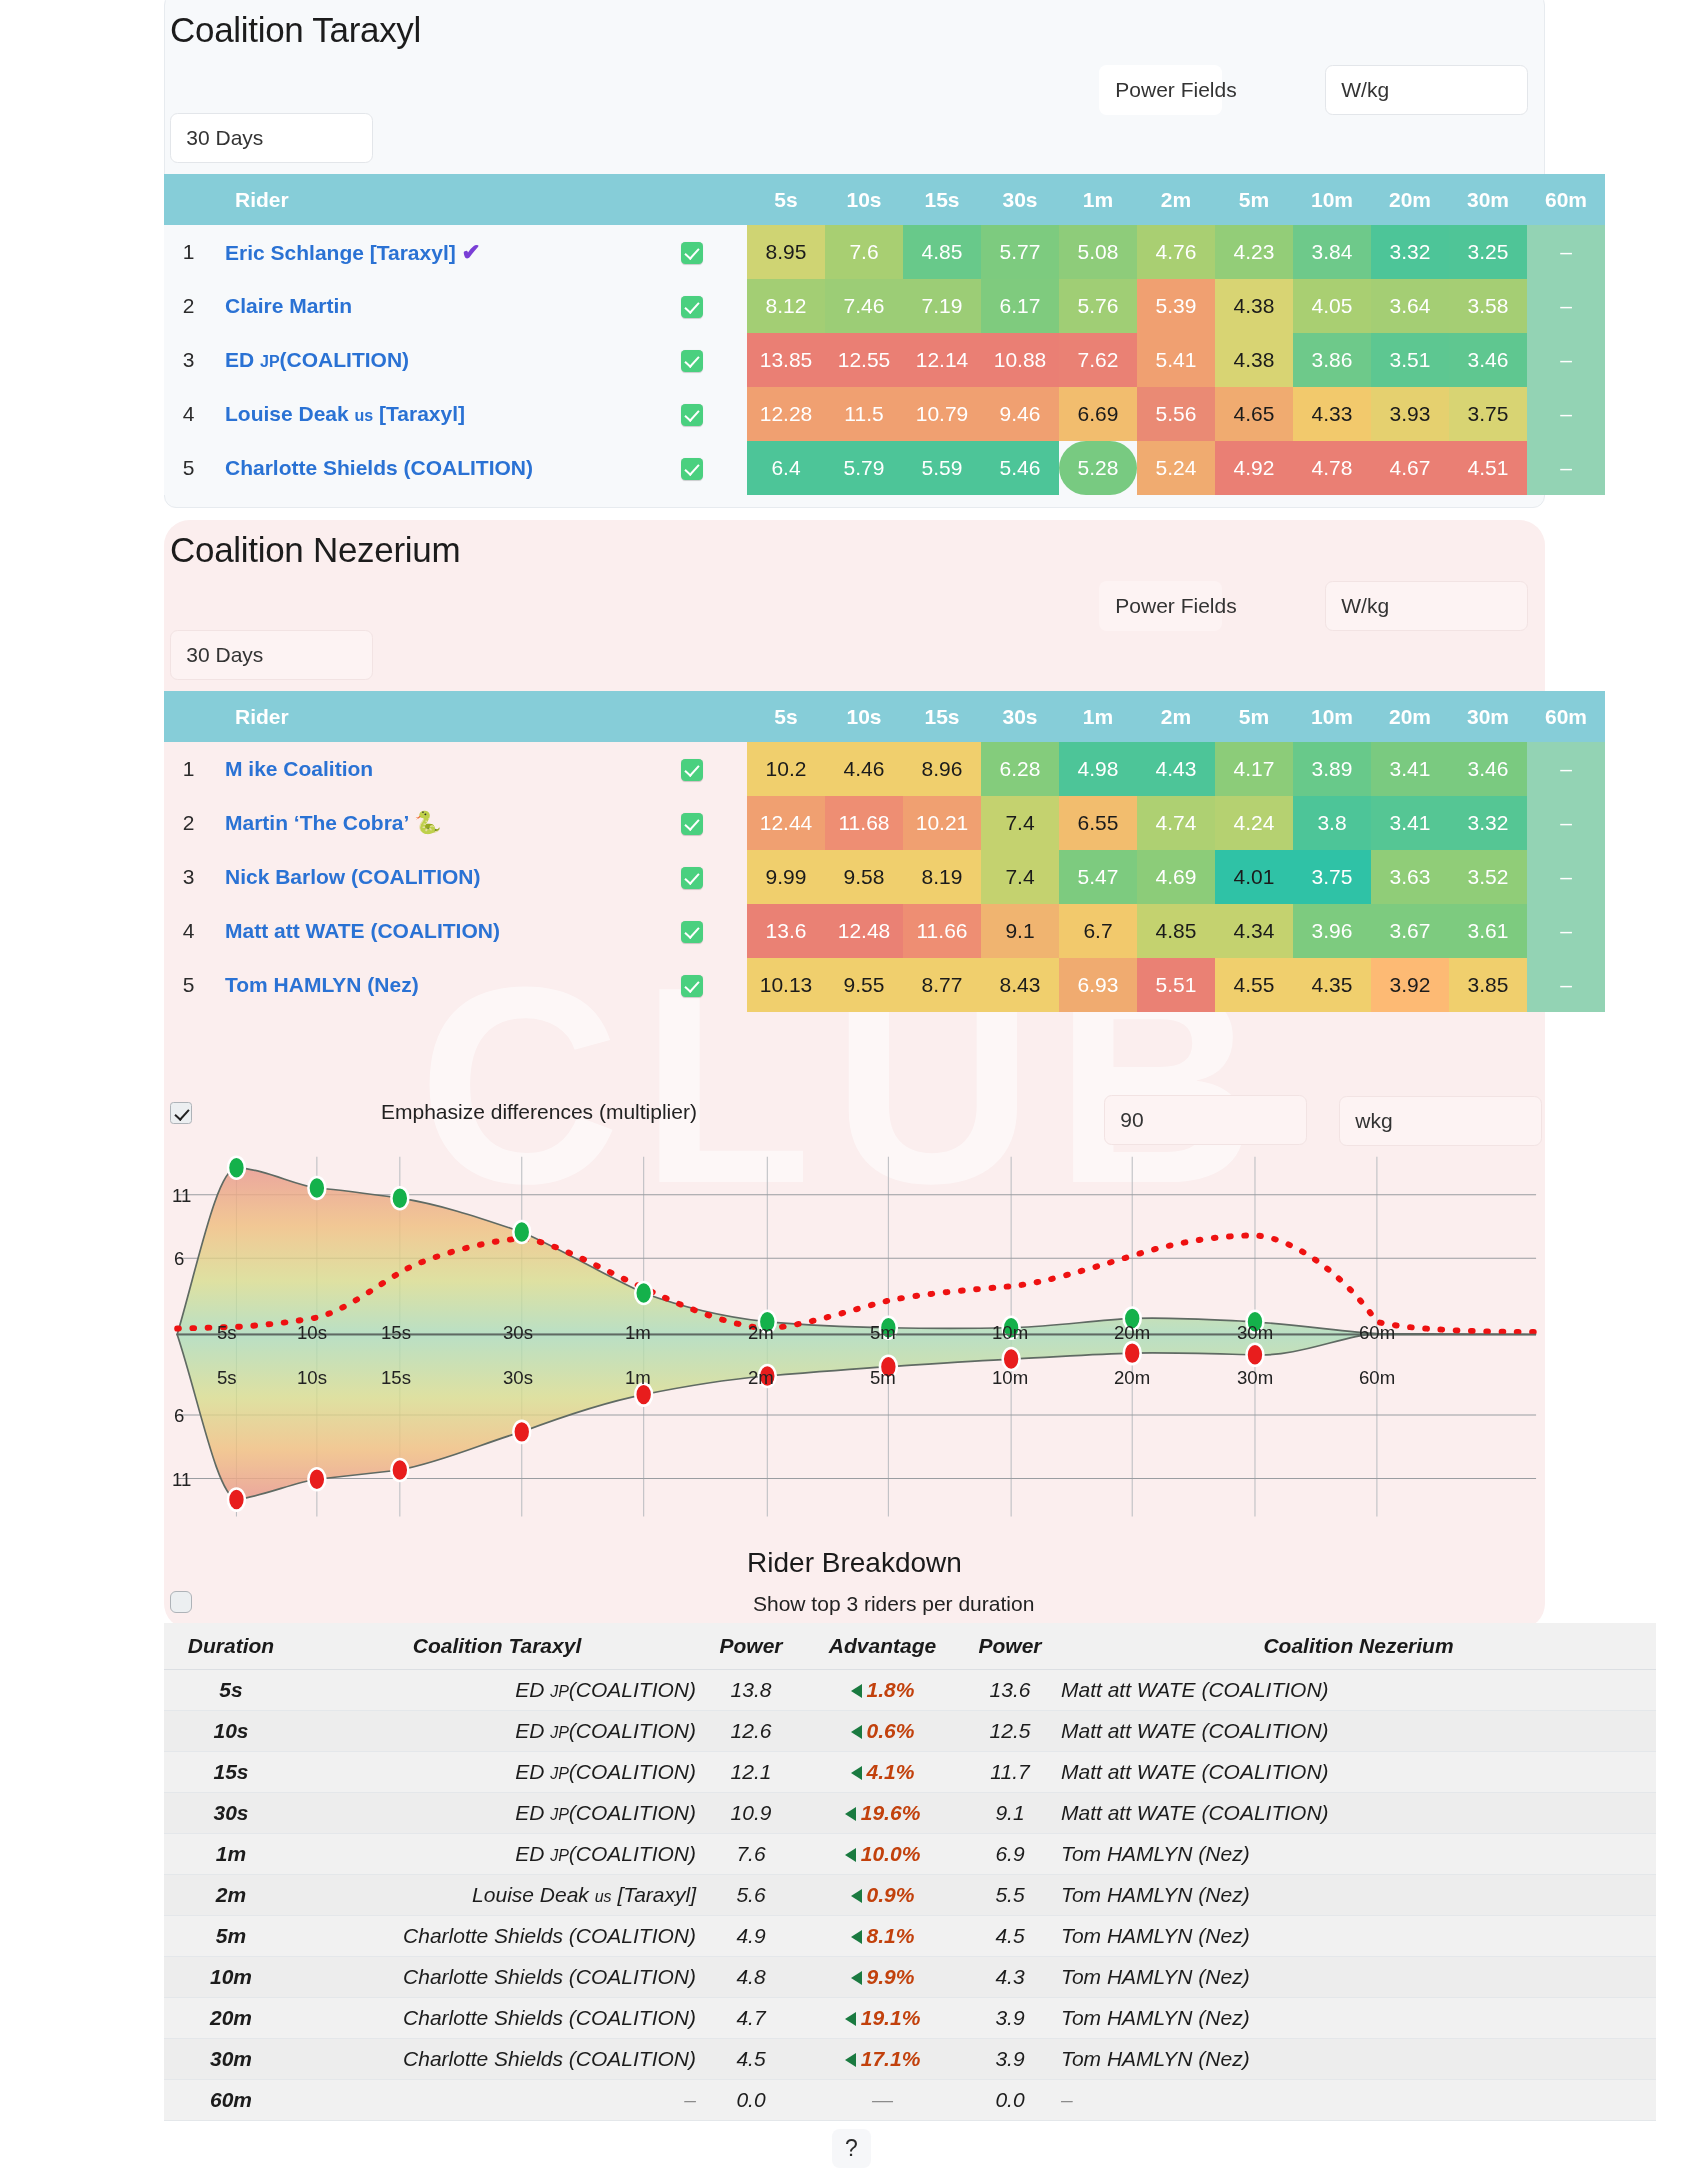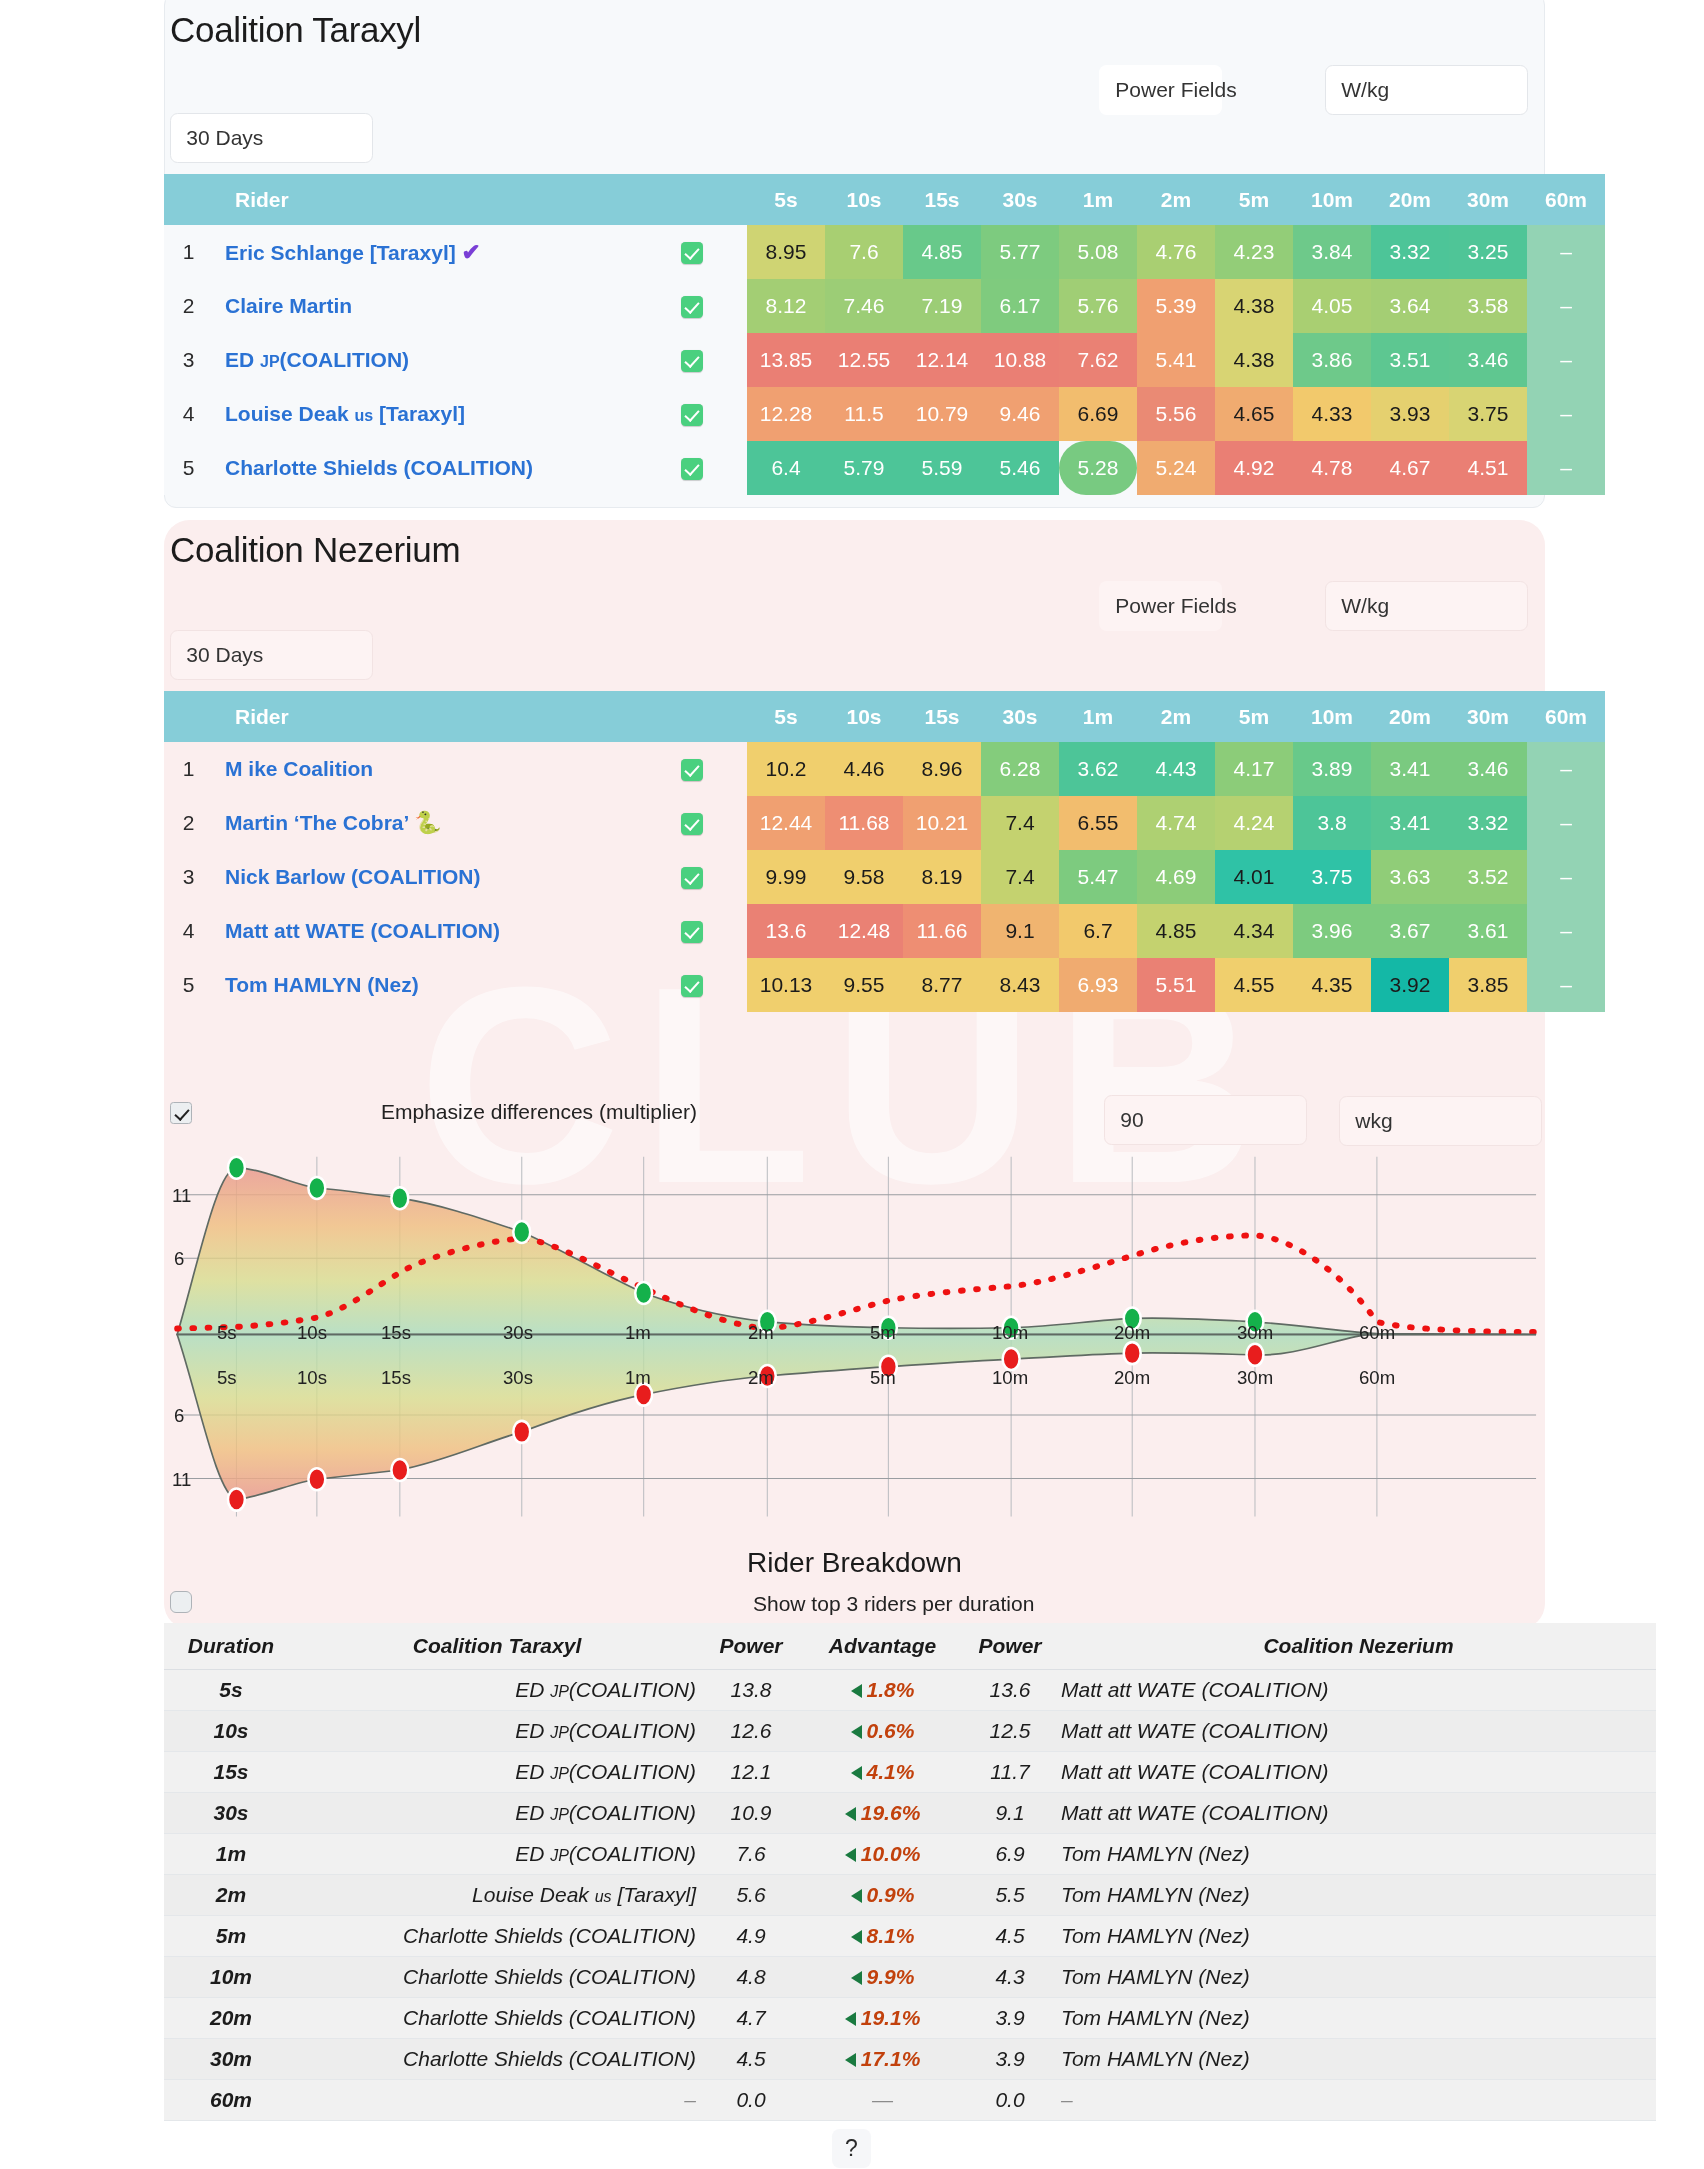--- a/index.html
+++ b/index.html
@@ -404,21 +404,21 @@
       </thead>
     <tbody>
         <tr class="rowbg-pink">
           <td class="rank rowbg-pink">1</td>
           <td class="name rowbg-pink">M ike Coalition</td>
           <td class="rowbg-pink"><span class="chk"></span></td>
           <td class="cellv dark" style="background: rgb(240, 207, 109);">10.2</td>
           <td class="cellv dark" style="background: rgb(240, 207, 109);">4.46</td>
           <td class="cellv dark" style="background: rgb(240, 207, 109);">8.96</td>
           <td class="cellv" style="background: rgb(132, 204, 124);">6.28</td>
-          <td class="cellv" style="background: rgb(77, 197, 152);">3.62</td>
+          <td class="cellv" style="background: rgb(77, 197, 152);">4.98</td>
           <td class="cellv" style="background: rgb(77, 197, 152);">4.43</td>
           <td class="cellv" style="background: rgb(140, 204, 121);">4.17</td>
           <td class="cellv" style="background: rgb(104, 201, 138);">3.89</td>
           <td class="cellv" style="background: rgb(122, 202, 128);">3.41</td>
           <td class="cellv" style="background: rgb(122, 202, 128);">3.46</td>
           <td class="cellv" style="background: rgb(147, 211, 180);">–</td>
         </tr>
         <tr class="rowbg-pink">
           <td class="rank rowbg-pink">2</td>
           <td class="name rowbg-pink">Martin ‘The Cobra’ <span style="font-size:22px;">🐍</span></td>
@@ -472,21 +472,21 @@
           <td class="name rowbg-pink">Tom HAMLYN (Nez)</td>
           <td class="rowbg-pink"><span class="chk"></span></td>
           <td class="cellv dark" style="background: rgb(240, 207, 109);">10.13</td>
           <td class="cellv dark" style="background: rgb(240, 207, 109);">9.55</td>
           <td class="cellv dark" style="background: rgb(240, 207, 109);">8.77</td>
           <td class="cellv dark" style="background: rgb(240, 207, 109);">8.43</td>
           <td class="cellv" style="background: rgb(240, 171, 112);">6.93</td>
           <td class="cellv" style="background: rgb(234, 129, 116);">5.51</td>
           <td class="cellv dark" style="background: rgb(240, 207, 109);">4.55</td>
           <td class="cellv dark" style="background: rgb(240, 207, 109);">4.35</td>
-          <td class="cellv dark" style="background: #14b8a6;">3.92</td>
+          <td class="cellv dark" style="background: #fdba74;">3.92</td>
           <td class="cellv dark" style="background: rgb(240, 207, 109);">3.85</td>
           <td class="cellv" style="background: rgb(147, 211, 180);">–</td>
         </tr>
       </tbody>
   </table>
 
 
   <div class="sqcheck checked" style="left:170px; top:1102px;"></div>
   <div class="emph-label" style="left:381px; top:1100px;">Emphasize differences (multiplier)</div>
 

